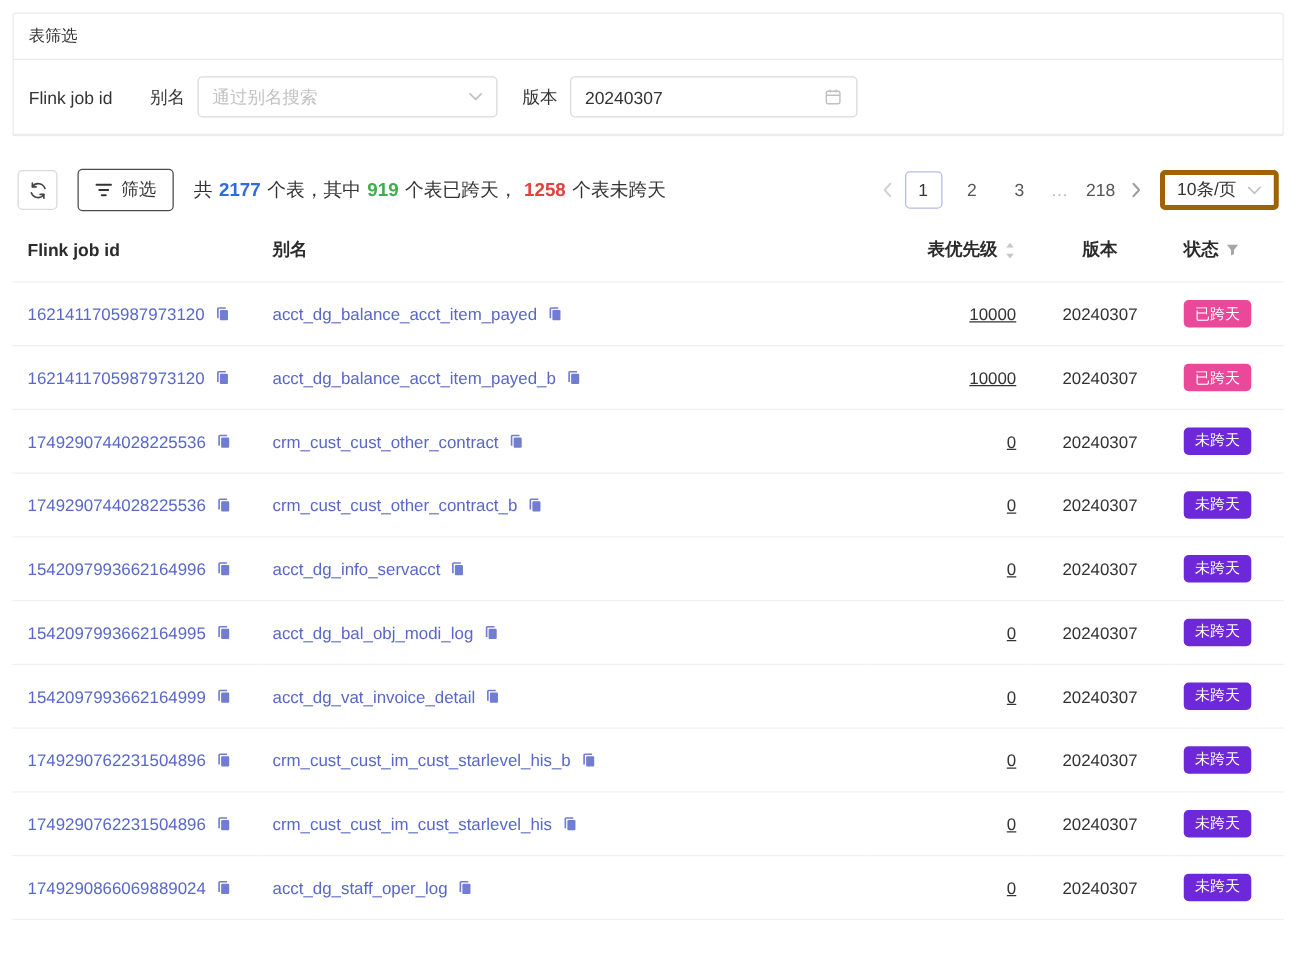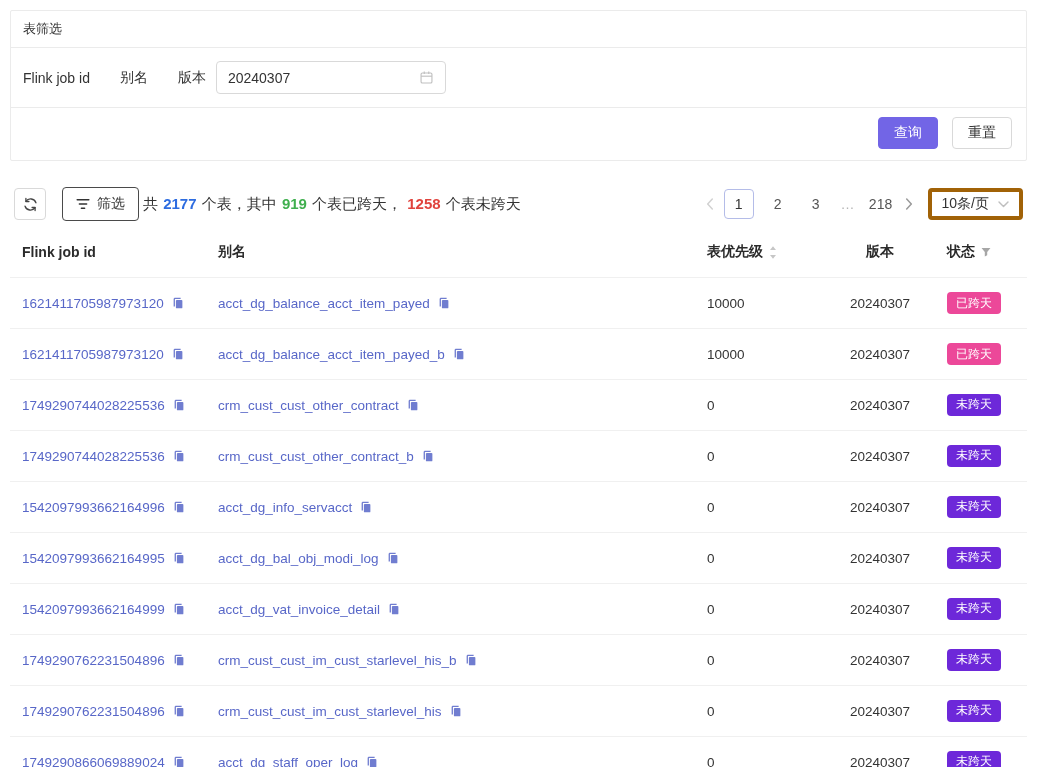--- a/index.html
+++ b/index.html
@@ -40,21 +40,21 @@
   .toolbar { display:flex; align-items:center; margin-top:26px; padding:0 4px; }
   .icon-btn {
     width:32px; height:32px; border:1px solid #d9d9d9; border-radius:4px; background:#fff;
     display:flex; align-items:center; justify-content:center; color:#444; cursor:pointer;
   }
   .filter-btn {
     margin-left:16px; height:34px; padding:0 13px; border:1.5px solid #4a4a4a; border-radius:4px;
     background:#fff; display:flex; align-items:center; gap:7px; font-size:14px; color:#333;
     cursor:pointer; font-family:inherit;
   }
-  .summary { margin-left:4px; font-size:15px; color:#333; white-space:nowrap;text-align:center; }
+  .summary { margin-left:16px; font-size:15px; color:#333; white-space:nowrap;text-align:center; }
   .summary .num { font-weight:bold; margin:0 1px; }
   .summary .num-blue  { color:#2d6ce0; }
   .summary .num-green { color:#3faf4e; }
   .summary .num-red   { color:#e0433d; }
   .spacer { flex:1; }
 
   
   .pagination { display:flex; align-items:center; }
   .page-chevron { display:inline-flex; align-items:center; margin:0 5px; cursor:pointer; }
   .page-chevron.prev { color:#d2d2d2; }
@@ -70,21 +70,21 @@
     display:flex; align-items:center; gap:9px; padding:0 10px; font-size:14px; color:#333; cursor:pointer;
   }
   .page-size .chev { color:#bfbfbf; display:inline-flex; }
 
   
   table.data-table { width:100%; border-collapse:collapse; margin-top:14px; }
   thead th {
     font-size:14px; font-weight:bold; color:#2b2b2b; text-align:left;
     padding:8px 12px 16px; border-bottom:1px solid #f0f0f0; white-space:nowrap;
   }
-  th.col-priority, td.cell-priority { text-align:left; }
+  th.col-priority, td.cell-priority { text-align:right;text-decoration:underline; }
   th.col-version,  td.cell-version  { text-align:center; }
   th.col-status,   td.cell-status   { text-align:left; }
   .th-inner { display:inline-flex; align-items:center; gap:5px; }
   tbody td {
     padding:14px 12px; border-bottom:1px solid #f0f0f0;
     font-size:13.5px; color:#333; white-space:nowrap;
   }
   .link { color:#5867c8; cursor:pointer; }
   .copy { color:#5867c8; opacity:.85; margin-left:7px; display:inline-flex; vertical-align:-2px; cursor:pointer; }
   .badge {
@@ -103,42 +103,46 @@
   <section class="filter-card">
     <div class="card-title">表筛选</div>
 
     <div class="card-fields">
       <div class="field">
         <span class="field-label">Flink job id</span>
       </div>
 
       <div class="field">
         <span class="field-label">别名</span>
+        <div class="control">
+          <span class="placeholder">通过别名搜索</span>
+          <span class="chev">
+            <svg width="11" height="7" viewBox="0 0 11 7" fill="none" stroke="currentColor" stroke-width="1.4" stroke-linecap="round" stroke-linejoin="round">
+                <polyline points="1,1 5.5,5.6 10,1"></polyline>
+              </svg>
+          </span>
+        </div>
       </div>
 
       <div class="field field-version">
         <span class="field-label">版本</span>
         <div class="control">
           <span class="value">20240307</span>
           <span class="chev">
             <svg width="15" height="15" viewBox="0 0 16 16" fill="none" stroke="#bfbfbf" stroke-width="1.2">
                 <rect x="2.2" y="3.2" width="11.6" height="10.6" rx="1.4"></rect>
                 <line x1="2.2" y1="6.6" x2="13.8" y2="6.6"></line>
                 <line x1="5.6" y1="1.6" x2="5.6" y2="4.2"></line>
                 <line x1="10.4" y1="1.6" x2="10.4" y2="4.2"></line>
               </svg>
           </span>
         </div>
       </div>
     </div>
 
-    <div class="card-actions">
-      <button class="btn primary">查询</button>
-      <button class="btn">重置</button>
-    </div>
   </section>
 
   <div class="toolbar">
     <button class="icon-btn">
       <span style="display:inline-flex;">
         <svg width="15" height="15" viewBox="0 0 16 16" fill="none" stroke="currentColor" stroke-width="1.4" stroke-linecap="round" stroke-linejoin="round">
           <path d="M13.8 6.2A6.1 6.1 0 0 0 3.1 4.6"></path>
           <polyline points="3.1,1.6 3.1,4.8 6.3,4.8"></polyline>
           <path d="M2.2 9.8a6.1 6.1 0 0 0 10.7 1.6"></path>
           <polyline points="12.9,14.4 12.9,11.2 9.7,11.2"></polyline>

